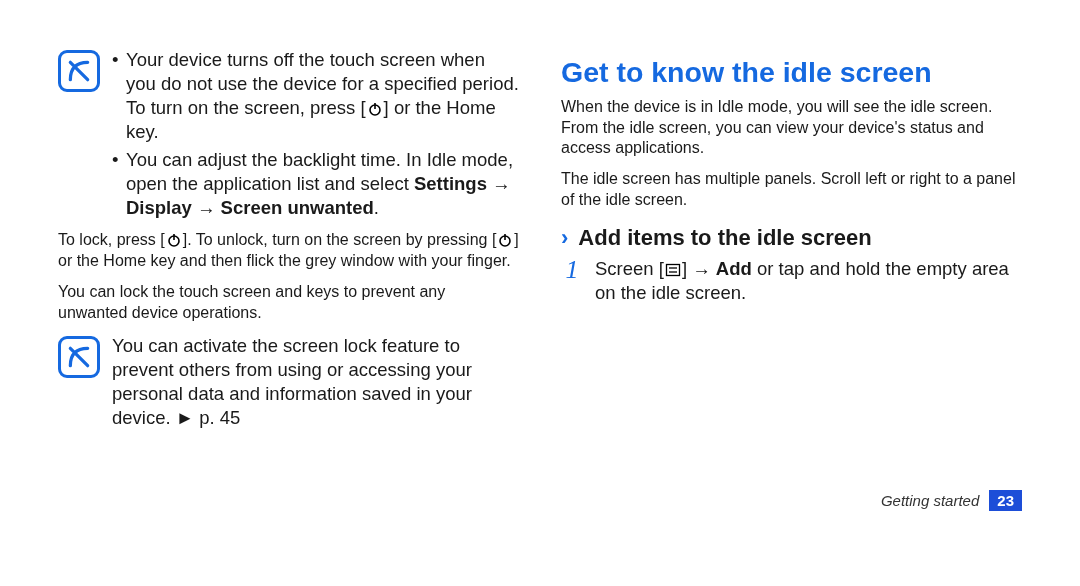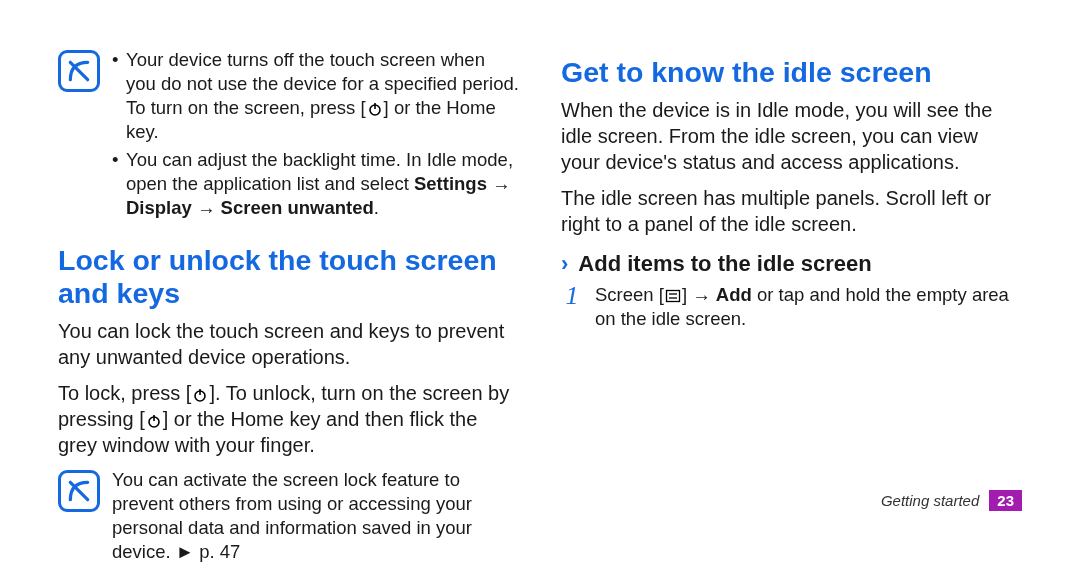--- a/index.html
+++ b/index.html
@@ -24,21 +24,21 @@
   .bullets { font-size: 18.5px; line-height: 1.3; }
   .bullets li { list-style: none; position: relative; padding-left: 14px; margin-bottom: 4px; }
   .bullets li::before { content: "•"; position: absolute; left: 0; top: 0; }
   .bold { font-weight: 700; }
   h1.section {
     color: #1569e0; font-weight: 700;
     font-size: 28.5px; line-height: 1.15;
     margin-top: 20px; margin-bottom: 8px;
   }
   h1.section.first-right { margin-top: 8px; }
-  p.body { font-size: 20px; line-height: 1.3; margin-bottom: 10px; }
+  p.body { font-size: 16px; line-height: 1.3; margin-bottom: 10px; }
   .note-body { font-size: 18.5px; line-height: 1.3; }
   .sub-h {
     display: flex; align-items: center; gap: 10px;
     font-weight: 700; font-size: 22px; margin-top: 14px; margin-bottom: 4px;
   }
   .sub-h .chevron { color: #1569e0; font-size: 22px; font-weight: 700; }
   .step-row { display: flex; align-items: flex-start; gap: 12px; font-size: 18.5px; line-height: 1.3; margin-top: 6px; }
   .step-num {
     font-style: italic; color: #1569e0; font-family: Georgia, "Times New Roman", serif;
     font-size: 26px; line-height: 1; width: 22px; text-align: center; flex-shrink: 0;
@@ -47,21 +47,21 @@
     display: inline-flex; vertical-align: -3px;
     width: 18px; height: 18px; align-items: center; justify-content: center;
   }
   .icon-inline svg { width: 16px; height: 16px; }
   .footer {
     position: absolute; bottom: 37px; right: 58px;
     display: flex; align-items: center; gap: 10px;
     font-size: 15px; font-style: italic; color: #333;
   }
   .page-num {
-    background: #a21caf; color: #fff; font-style: normal; font-weight: 600;
+    background: #1d4ed8; color: #fff; font-style: normal; font-weight: 600;
     padding: 2px 8px; font-size: 15px;
   }
   .arrow { display: inline; }
   .tri { display: inline; }
 </style>
 </head>
 <body>
 
 <div class="page">
 
@@ -81,46 +81,45 @@
                 <line x1="8" y1="2" x2="8" y2="8" stroke="#000" stroke-width="1.6"></line>
               </svg>
             </span><span>] or the Home key.</span>
         </li>
         <li>
           <span>You can adjust the backlight time. In Idle mode, open the application list and select </span><span class="bold">Settings</span><span class="arrow"> → </span><span class="bold">Display</span><span class="arrow"> → </span><span class="bold">Screen unwanted</span><span>.</span>
         </li>
       </ul>
     </div>
 
-    <h1 class="section">Lock or unlock the touch screen and keys</h1>
-
-    <p class="body">You can lock the touch screen and keys to prevent any unwanted device operations.</p>
 
     <p class="body">
       <span>To lock, press [</span><span class="icon-inline">
           <svg viewBox="0 0 16 16">
             <circle cx="8" cy="9" r="5" fill="none" stroke="#000" stroke-width="1.6"></circle>
             <line x1="8" y1="2" x2="8" y2="8" stroke="#000" stroke-width="1.6"></line>
           </svg>
         </span><span>]. To unlock, turn on the screen by pressing [</span><span class="icon-inline">
           <svg viewBox="0 0 16 16">
             <circle cx="8" cy="9" r="5" fill="none" stroke="#000" stroke-width="1.6"></circle>
             <line x1="8" y1="2" x2="8" y2="8" stroke="#000" stroke-width="1.6"></line>
           </svg>
         </span><span>] or the Home key and then flick the grey window with your finger.</span>
     </p>
 
+    <p class="body">You can lock the touch screen and keys to prevent any unwanted device operations.</p>
+
     <div class="note-row">
       <div class="note-icon">
         <svg viewBox="0 0 24 24">
             <path d="M4 4 L20 20 M4 20 Q4 4 20 4" fill="none" stroke="#1569e0" stroke-width="3" stroke-linecap="round"></path>
           </svg>
       </div>
       <div class="note-body">
-        <span>You can activate the screen lock feature to prevent others from using or accessing your personal data and information saved in your device. </span><span class="tri">►</span><span> p. 47</span>
+        <span>You can activate the screen lock feature to prevent others from using or accessing your personal data and information saved in your device. </span><span class="tri">►</span><span> p. 45</span>
       </div>
     </div>
 
   </div>
 
   <div class="col">
 
     <h1 class="section first-right">Get to know the idle screen</h1>
 
     <p class="body">When the device is in Idle mode, you will see the idle screen. From the idle screen, you can view your device's status and access applications.</p>

